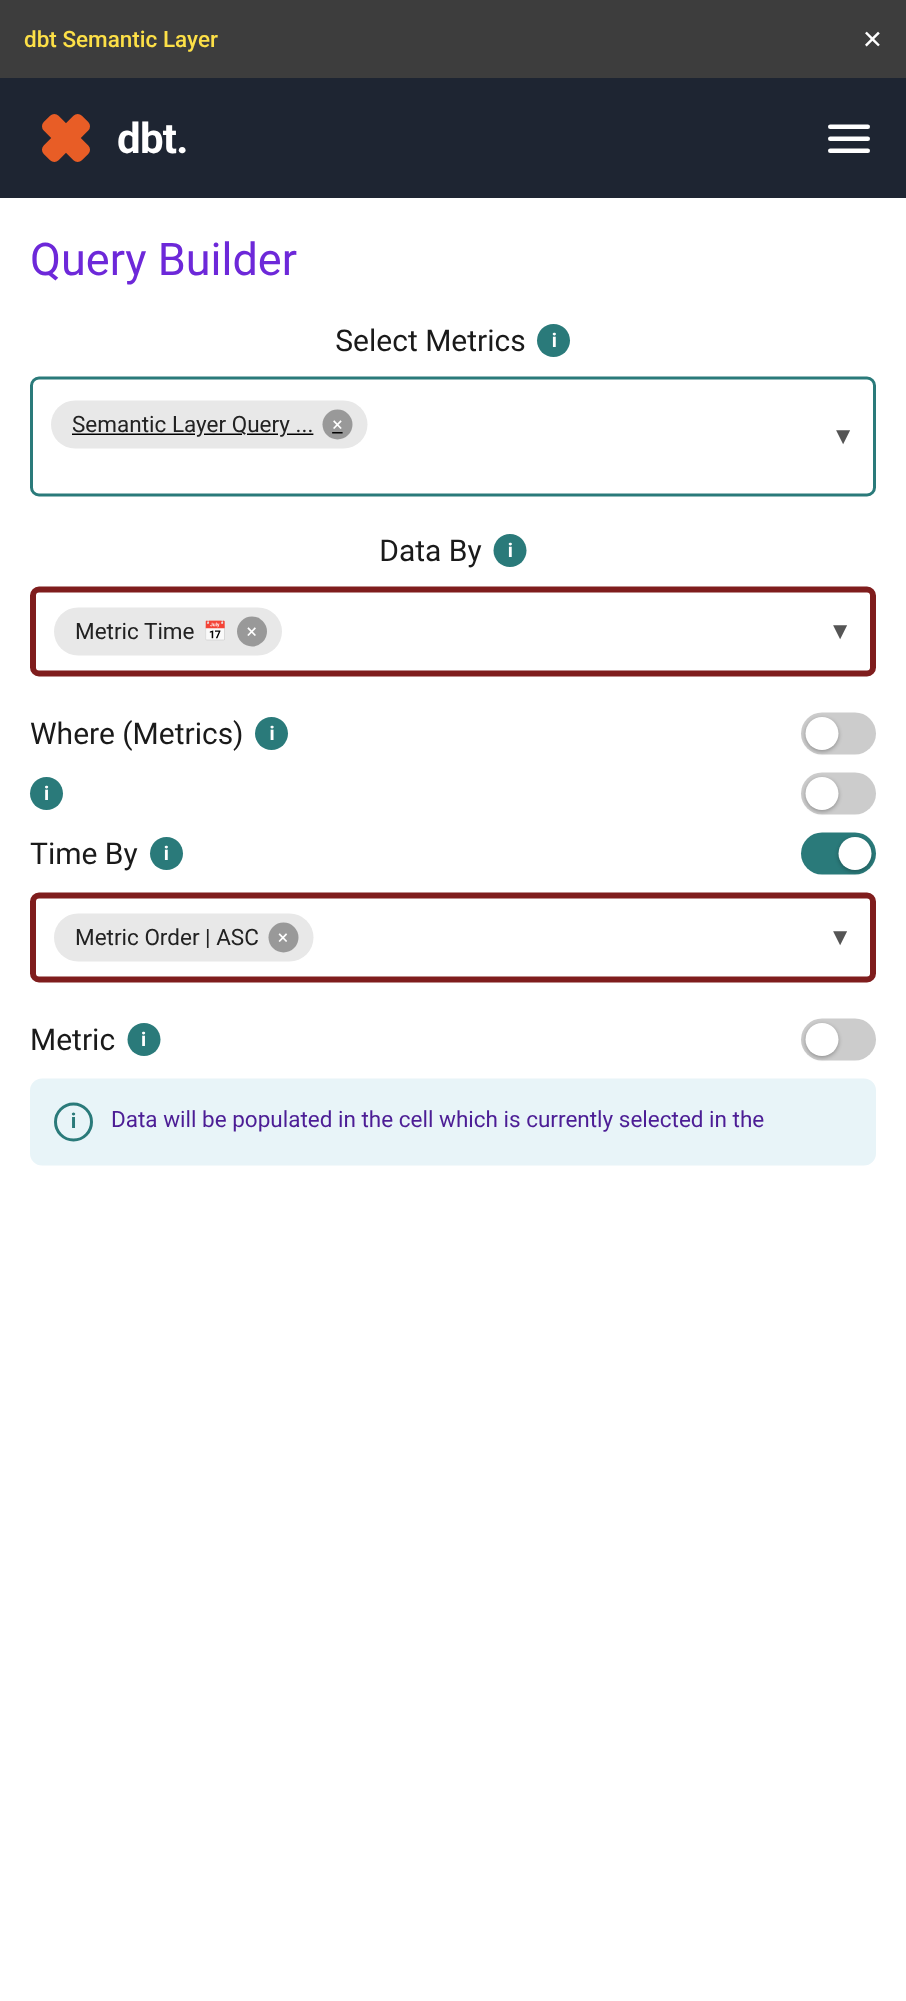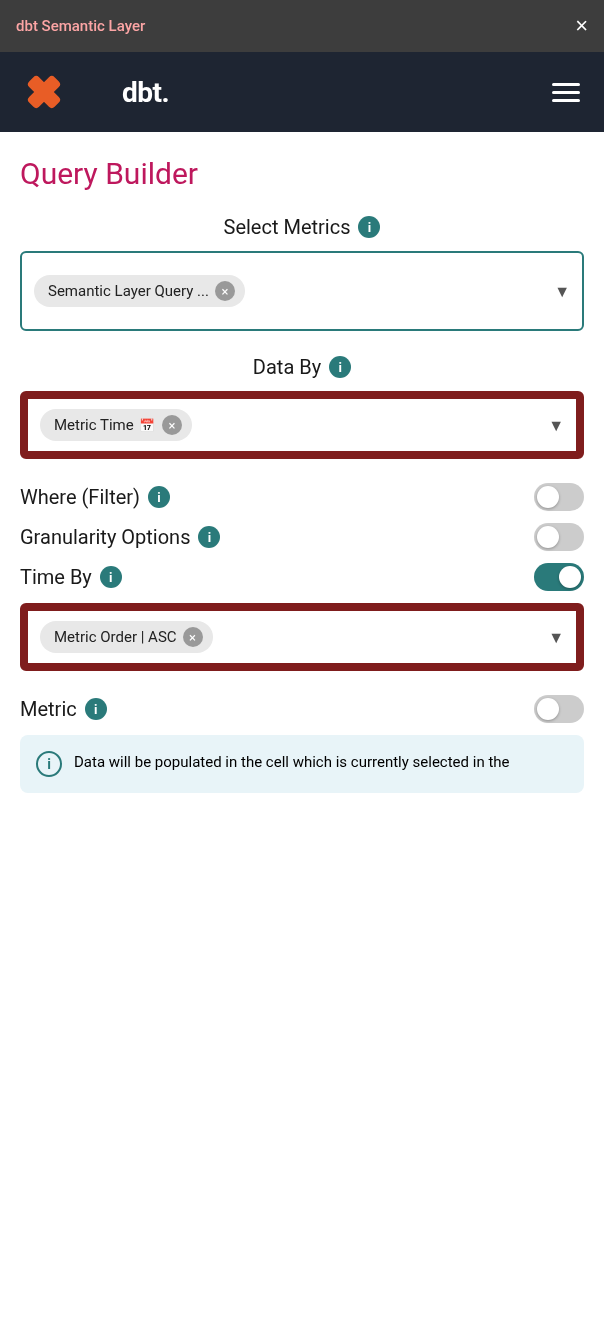--- a/index.html
+++ b/index.html
@@ -14,21 +14,21 @@
     
     .title-bar {
       background: #3d3d3d;
       display: flex;
       align-items: center;
       justify-content: space-between;
       padding: 0 16px;
       height: 52px;
     }
     .title-bar-text {
-      color: #fca5a5;
+      color: #fde047;
       font-size: 15px;
       font-weight: 500;
     }
     .title-bar-close {
       color: #fff;
       font-size: 22px;
       cursor: pointer;
       background: none;
       border: none;
       line-height: 1;
@@ -50,21 +50,20 @@
     }
     .logo-icon {
       width: 48px;
       height: 48px;
     }
     .logo-text {
       color: #fff;
       font-size: 28px;
       font-weight: 700;
       letter-spacing: -0.5px;
-      margin-left: 44px;
     }
     .hamburger-btn {
       background: none;
       border: none;
       cursor: pointer;
       display: flex;
       flex-direction: column;
       gap: 5px;
       padding: 4px;
     }
@@ -77,21 +76,21 @@
 
     
     .main-content {
       padding: 24px 20px;
       background: #fff;
     }
 
     .page-title {
       font-size: 30px;
       font-weight: 400;
-      color: #be185d;
+      color: #6d28d9;
       margin-bottom: 24px;
     }
 
     
     .section-label {
       display: flex;
       align-items: center;
       gap: 8px;
       font-size: 20px;
       font-weight: 400;
@@ -125,38 +124,39 @@
     }
 
     
     .dropdown-box {
       border: 2px solid #2a7a7a;
       border-radius: 6px;
       padding: 14px 12px;
       margin-bottom: 24px;
       min-height: 80px;
       display: flex;
-      align-items: center;
+      align-items: flex-start;
       flex-wrap: wrap;
       gap: 8px;
       position: relative;
       background: #fff;
+      text-decoration: underline;
     }
     .dropdown-box .dropdown-arrow {
       position: absolute;
       right: 12px;
       top: 50%;
       transform: translateY(-50%);
       font-size: 16px;
       color: #555;
       pointer-events: none;
     }
 
     .dropdown-box-simple {
-      border: 8px solid #7f1d1d;
+      border: 4px solid #7f1d1d;
       border-radius: 6px;
       padding: 10px 12px;
       margin-bottom: 24px;
       display: flex;
       align-items: center;
       justify-content: space-between;
       background: #fff;
       gap: 32px;
     }
     .dropdown-box-simple .dropdown-arrow {
@@ -243,21 +243,21 @@
       color: #2a7a7a;
       font-size: 14px;
       font-weight: 700;
       display: inline-flex;
       align-items: center;
       justify-content: center;
       flex-shrink: 0;
     }
     .info-banner-text {
       font-size: 15px;
-      color: #000000;
+      color: #4c1d95;
       line-height: 1.5;
     }
 
     .section-row {
       margin-bottom: 8px;
     }
   </style>
 </head>
 <body>
 
@@ -315,35 +315,34 @@
         <span class="chip-icon">📅</span>
         <span class="chip-close">×</span>
       </div>
       <span class="dropdown-arrow">▼</span>
     </div>
   </div>
 
   <div class="section-row">
     <div class="section-label with-toggle">
       <div class="section-label-left">
-        <span>Where (Filter)</span>
+        <span>Where (Metrics)</span>
         <span class="info-icon">i</span>
       </div>
       <div class="toggle-switch">
         <div class="toggle-track">
           <div class="toggle-thumb"></div>
         </div>
       </div>
     </div>
   </div>
 
   <div class="section-row">
     <div class="section-label with-toggle">
       <div class="section-label-left">
-        <span>Granularity Options</span>
         <span class="info-icon">i</span>
       </div>
       <div class="toggle-switch">
         <div class="toggle-track">
           <div class="toggle-thumb"></div>
         </div>
       </div>
     </div>
   </div>
 

